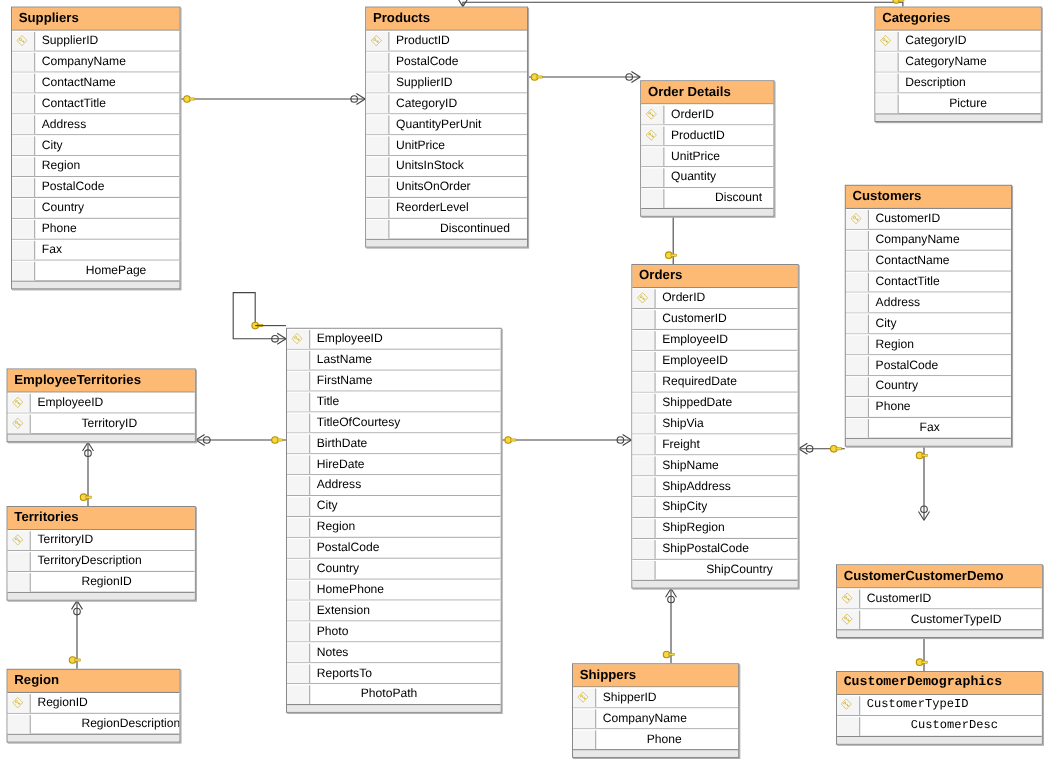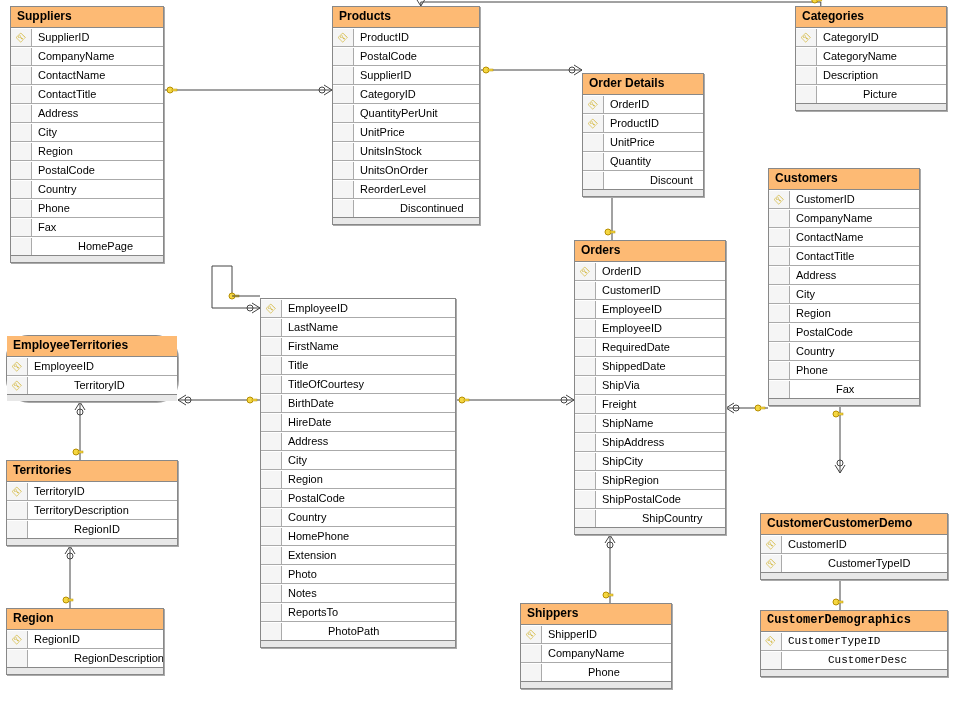--- a/index.html
+++ b/index.html
@@ -544,21 +544,21 @@
           <div class="key-cell"></div>
           <div class="name-cell">ReportsTo</div>
         </div>
         <div class="row">
           <div class="key-cell"></div>
           <div class="name-cell">PhotoPath</div>
         </div>
       </div>
       <div class="footer-space"></div>
     </div>
-    <div class="entity" style="left: 6px; top: 335px; width: 170px; border-radius: 22px;">
+    <div class="entity" style="left: 6px; top: 335px; width: 170px;">
       <div class="header">EmployeeTerritories</div>
       <div class="rows">
         <div class="row">
           <div class="key-cell">
             <span class="key-icon">⚿</span>
           </div>
           <div class="name-cell">EmployeeID</div>
         </div>
         <div class="row">
           <div class="key-cell">

